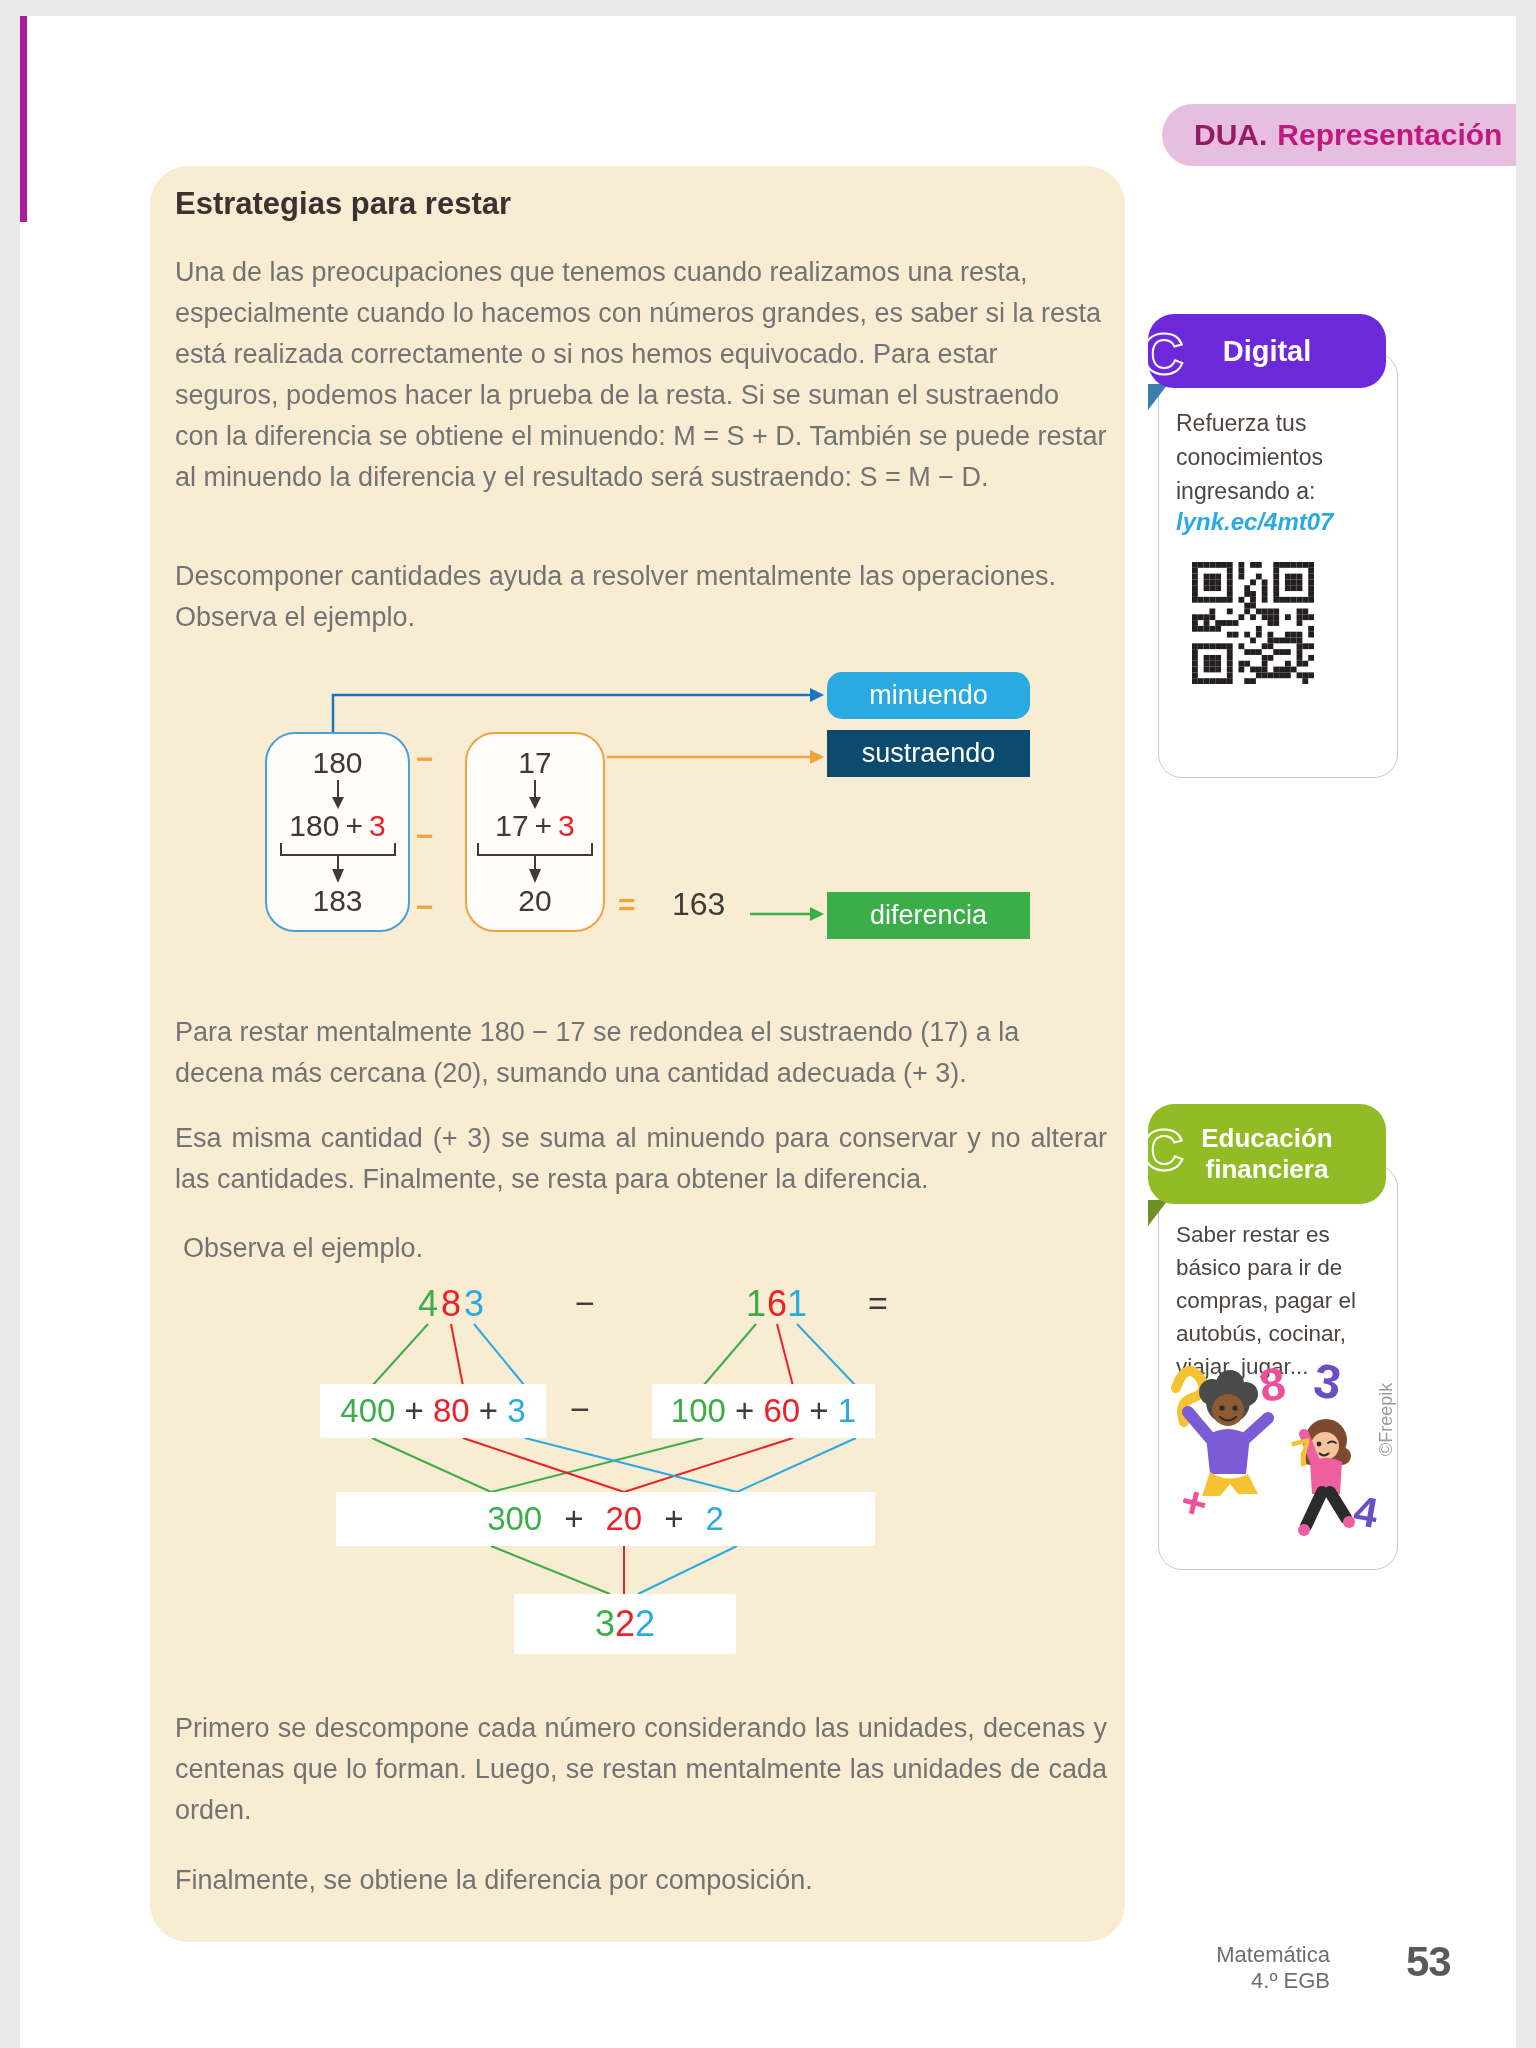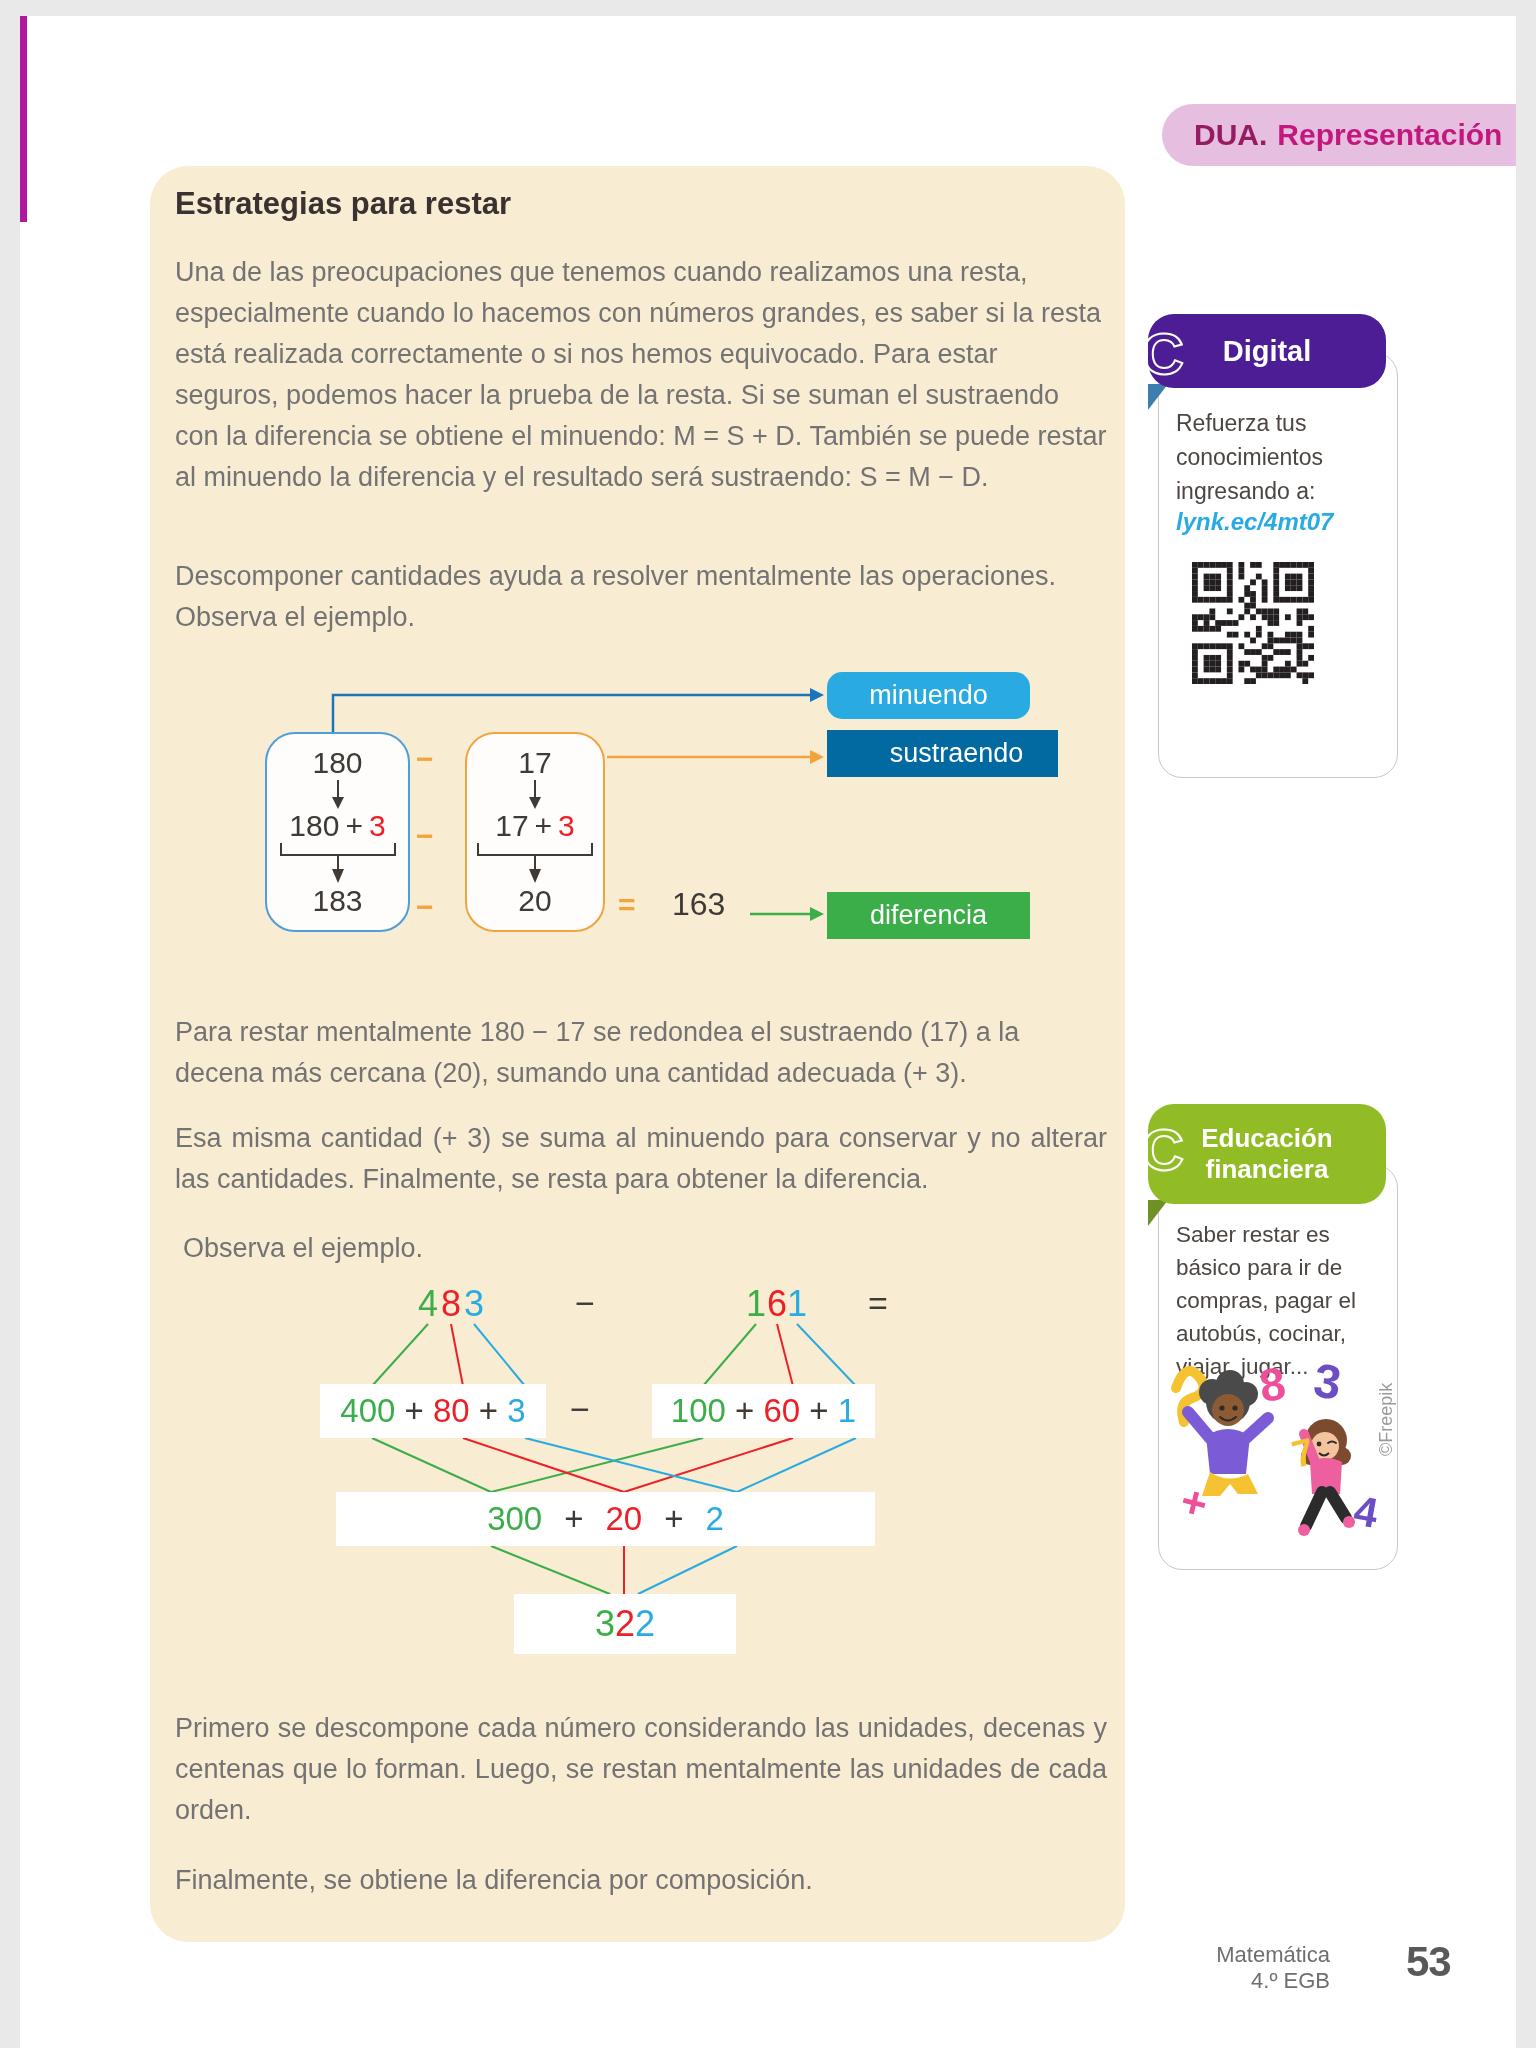--- a/index.html
+++ b/index.html
@@ -37,21 +37,21 @@
   .rednum{color:#EC2027;}
   .plus-sep{margin:0 6px;}
   .minus1{position:absolute;left:266px;top:80px;font-size:30px;font-weight:bold;color:#F2A33B;}
   .minus2{position:absolute;left:266px;top:157px;font-size:30px;font-weight:bold;color:#F2A33B;}
   .minus3{position:absolute;left:266px;top:228px;font-size:30px;font-weight:bold;color:#F2A33B;}
   .d1eq{position:absolute;left:468px;top:226px;font-size:30px;font-weight:bold;color:#F2A33B;}
   .d1res{position:absolute;left:522px;top:224px;font-size:32px;color:#3F3A36;}
   .lbl{position:absolute;left:677px;width:203px;height:47px;line-height:47px;text-align:center;
        color:#ffffff;font-size:27px;}
   .lbl-min{top:10px;background:#29ABE2;border-radius:15px;}
-  .lbl-sus{top:68px;background:#0369a1;padding-left:28px;}
+  .lbl-sus{top:68px;background:#0c4a6e;}
   .lbl-dif{top:230px;background:#3BAE49;}
   
   .diagram2{position:absolute;left:0;top:1110px;width:975px;height:390px;}
   .digit{position:absolute;width:24px;text-align:center;font-size:36px;line-height:40px;top:8px;}
   .g{color:#3BAE49;} .r{color:#EC2027;} .b{color:#29ABE2;} .k{color:#3F3A36;}
   .wbox{position:absolute;background:#ffffff;text-align:center;font-size:33px;color:#3F3A36;}
   .box1{left:170px;top:108px;width:226px;height:54px;line-height:54px;}
   .box2{left:502px;top:108px;width:223px;height:54px;line-height:54px;}
   .box3{left:186px;top:216px;width:539px;height:54px;line-height:54px;}
   .box3 .gap{display:inline-block;width:22px;}
@@ -61,21 +61,21 @@
   .d2minus-mid{position:absolute;left:420px;top:114px;font-size:34px;color:#3F3A36;}
   
   .card{position:absolute;background:#ffffff;border:1.5px solid #C8C9CB;border-radius:24px;box-sizing:border-box;}
   .card-digital{left:1138px;top:336px;width:240px;height:426px;}
   .card-edu{left:1138px;top:1148px;width:240px;height:406px;}
   .fold{position:absolute;width:0;height:0;border-top:26px solid #3E7EAE;border-right:20px solid transparent;}
   .fold-digital{left:1128px;top:368px;}
   .fold-edu{left:1128px;top:1184px;border-top-color:#6E9123;}
   .tab{position:absolute;left:1128px;width:238px;border-radius:26px;color:#fff;font-weight:bold;
        text-align:center;box-sizing:border-box;}
-  .tab-digital{top:298px;height:74px;background:#4c1d95;font-size:29px;line-height:74px;}
+  .tab-digital{top:298px;height:74px;background:#6d28d9;font-size:29px;line-height:74px;}
   .tab-edu{top:1088px;height:100px;background:#92BC26;font-size:26px;line-height:31px;padding-top:19px;}
   .c-icon{position:absolute;z-index:3;}
   .c-digital{left:1112px;top:302px;}
   .c-edu{left:1112px;top:1098px;}
   .side-text{position:absolute;left:1156px;width:205px;font-size:23px;line-height:34px;color:#4C4541;}
   .digital-text{top:390px;}
   .digital-link{position:absolute;left:1156px;top:492px;font-size:24px;font-style:italic;font-weight:bold;
                 color:#29ABE2;}
   .edu-text{top:1202px;font-size:22.5px;line-height:33px;}
   .qr{position:absolute;left:1172px;top:546px;width:122px;height:122px;background:#fff;}

